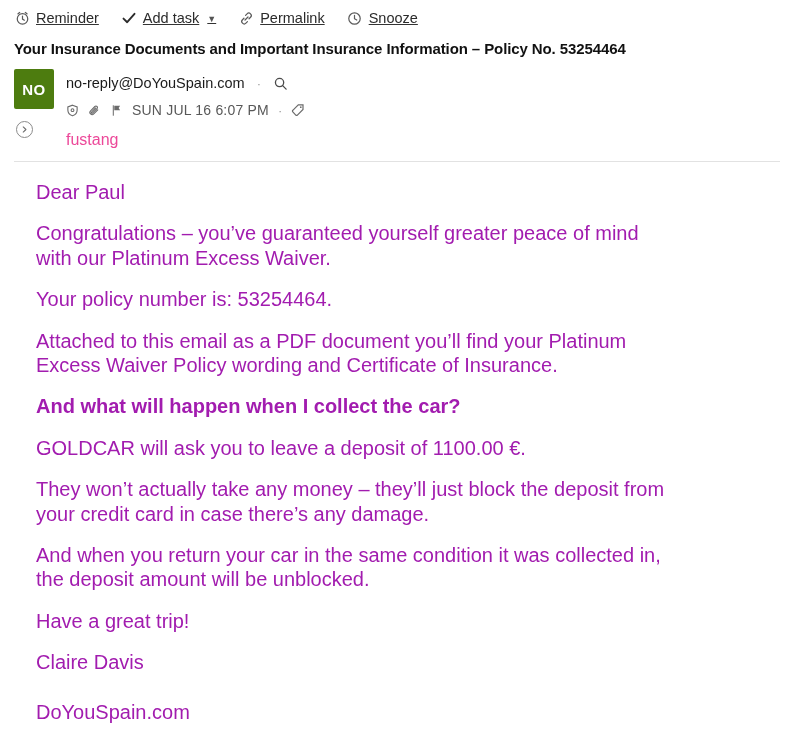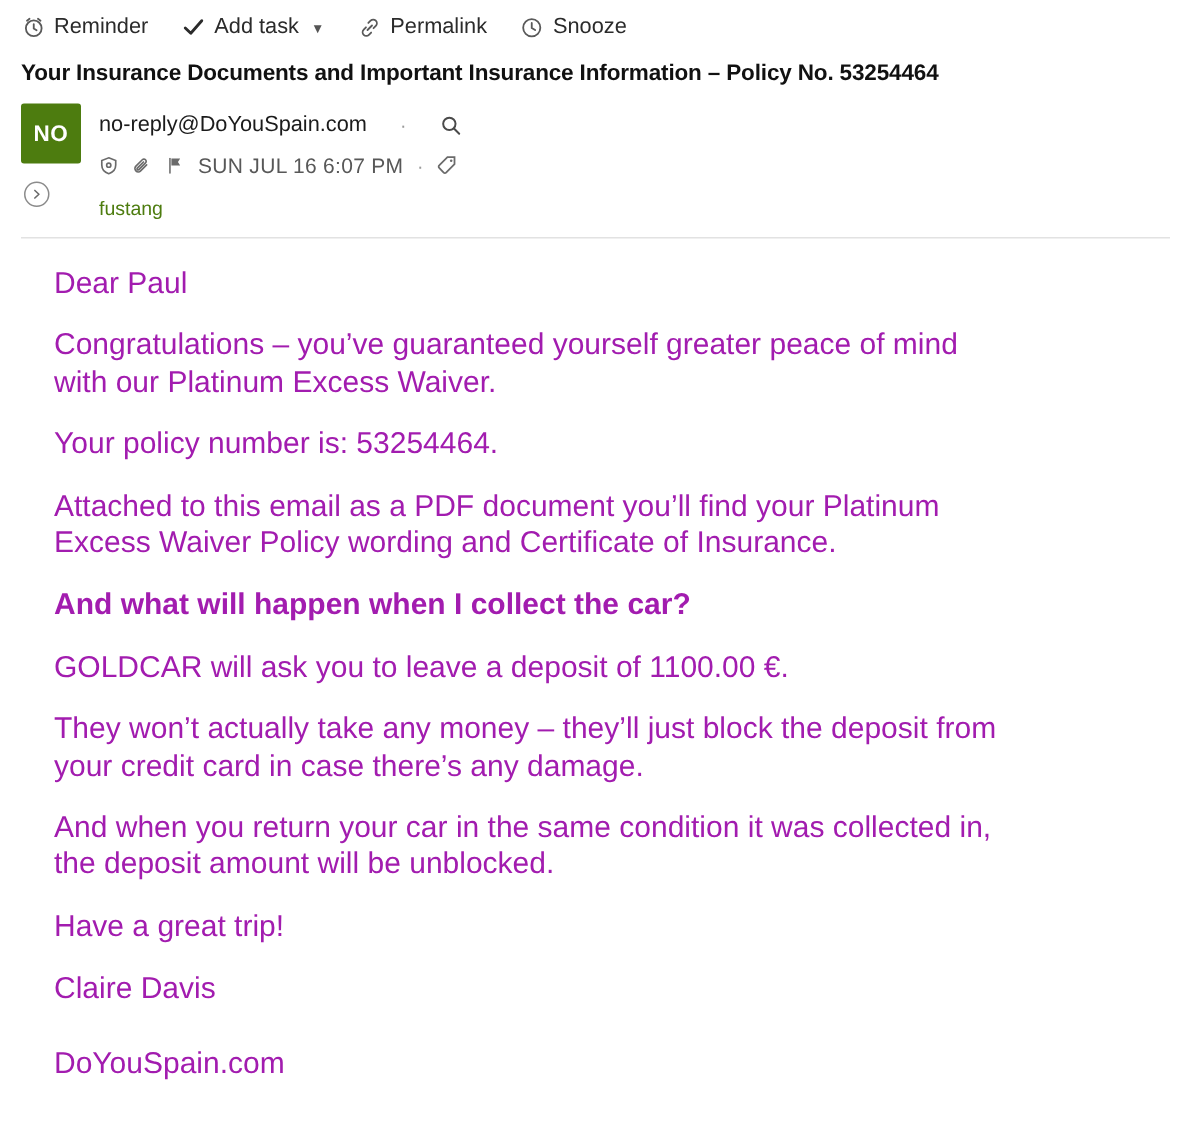--- a/index.html
+++ b/index.html
@@ -15,20 +15,21 @@
   }
 
   
   .toolbar {
     display: flex;
     align-items: center;
     gap: 22px;
     padding: 10px 0 8px 14px;
     font-size: 14.5px;
     color: #333;
+    text-decoration: underline;
   }
   .tb-item {
     display: flex;
     align-items: center;
     gap: 6px;
     cursor: default;
     white-space: nowrap;
   }
   .tb-item .tb-label { color: #2b2b2b; }
   .tb-icon {
@@ -94,21 +95,21 @@
     font-size: 10px;
     line-height: 1;
   }
   .meta-col {
     flex: 1 1 auto;
     padding-top: 2px;
   }
   .sender-row {
     display: flex;
     align-items: center;
-    gap: 22px;
+    gap: 12px;
     height: 24px;
   }
   .sender-email {
     font-size: 14.5px;
     color: #1b1b1b;
   }
   .dot-sep {
     color: #9a9a9a;
     font-size: 13px;
   }
@@ -122,22 +123,22 @@
     margin-top: 3px;
     color: #6b6b6b;
   }
   .info-row .mini-icon { display: inline-flex; align-items: center; color: #6b6b6b; }
   .date-text {
     font-size: 14px;
     letter-spacing: 0.2px;
     color: #585858;
   }
   .recipient {
-    font-size: 13px;
-    color: #4d7c0f;
+    font-size: 16px;
+    color: #ec4899;
     margin-top: 9px;
   }
 
   .divider {
     border-top: 1px solid #e2e2e2;
     margin: 12px 14px 0 14px;
   }
 
   
   .body {

